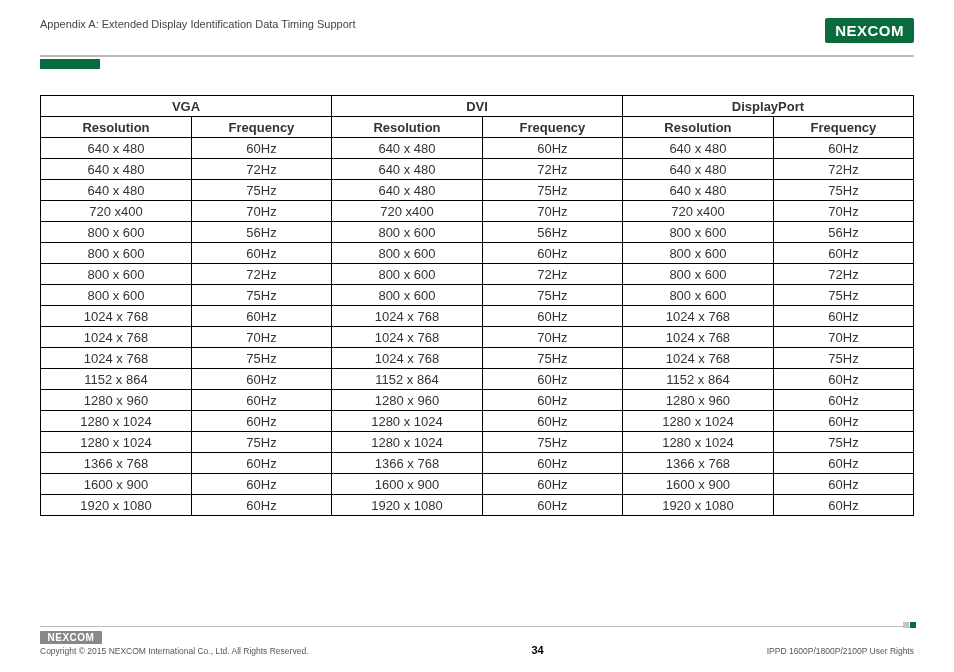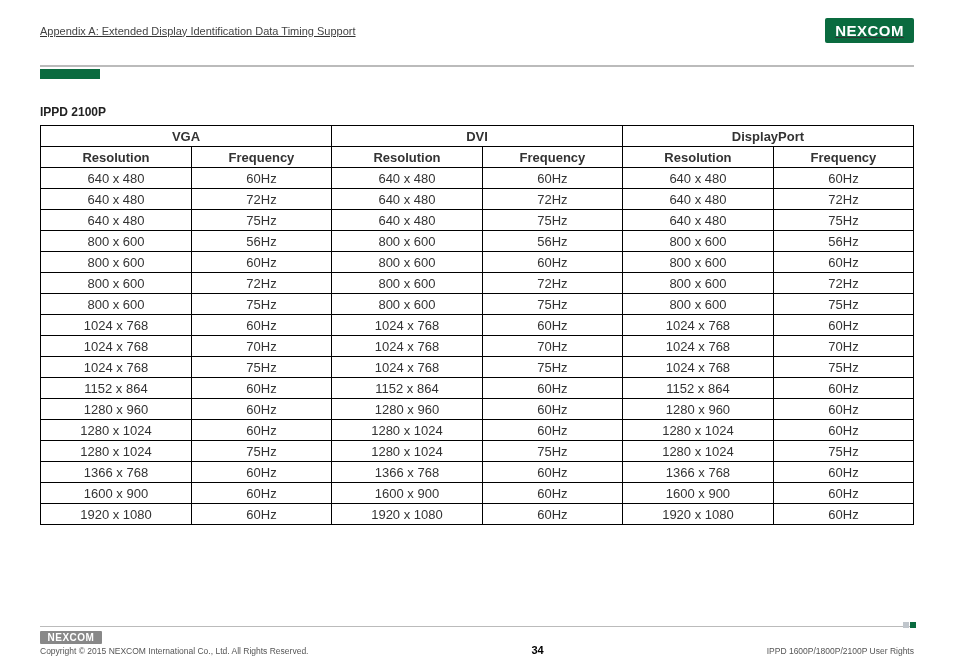--- a/index.html
+++ b/index.html
@@ -5,21 +5,21 @@
   * { box-sizing: border-box; margin: 0; padding: 0; }
   body {
     font-family: Arial, Helvetica, sans-serif;
     background: #fff;
     width: 954px;
     height: 672px;
     position: relative;
     color: #333;
   }
   .page { padding: 18px 40px 0 40px; }
-  .topbar { display: flex; justify-content: space-between; align-items: center; margin-bottom: 22px; text-decoration: underline; }
+  .topbar { display: flex; justify-content: space-between; margin-bottom: 12px; }
   .appendix-title { font-size: 11px; color: #444; }
   .logo-box {
     background: #0a6b3f; color: #fff; padding: 4px 10px; border-radius: 2px;
     font-weight: bold; letter-spacing: 0.5px; font-size: 15px;
     display: inline-flex; align-items: center;
   }
   .hr-top { height: 2px; background: #bbb; margin-bottom: 2px; }
   .green-stub { width: 60px; height: 10px; background: #0a6b3f; margin-bottom: 26px; }
   .model-title { font-size: 12px; font-weight: bold; color: #222; margin-bottom: 6px; }
   table.timing {
@@ -60,21 +60,20 @@
 <div class="page">
   <div class="topbar">
     <div class="appendix-title">Appendix A: Extended Display Identification Data Timing Support</div>
     <div class="logo-box">
       <span>NEXCOM</span>
     </div>
   </div>
   <div class="hr-top"></div>
   <div class="green-stub"></div>
 
-  <div class="model-title">IPPD 2100P</div>
 
   <table class="timing">
     <thead>
       <tr class="group">
         <th colspan="2">VGA</th>
         <th colspan="2">DVI</th>
         <th colspan="2">DisplayPort</th>
       </tr>
       <tr class="subhead">
         <th>Resolution</th>
@@ -104,20 +103,28 @@
         </tr>
         <tr>
           <td>640 x 480</td>
           <td>75Hz</td>
           <td>640 x 480</td>
           <td>75Hz</td>
           <td>640 x 480</td>
           <td>75Hz</td>
         </tr>
         <tr>
+          <td>720 x400</td>
+          <td>70Hz</td>
+          <td>720 x400</td>
+          <td>70Hz</td>
+          <td>720 x400</td>
+          <td>70Hz</td>
+        </tr>
+        <tr>
           <td>800 x 600</td>
           <td>56Hz</td>
           <td>800 x 600</td>
           <td>56Hz</td>
           <td>800 x 600</td>
           <td>56Hz</td>
         </tr>
         <tr>
           <td>800 x 600</td>
           <td>60Hz</td>

